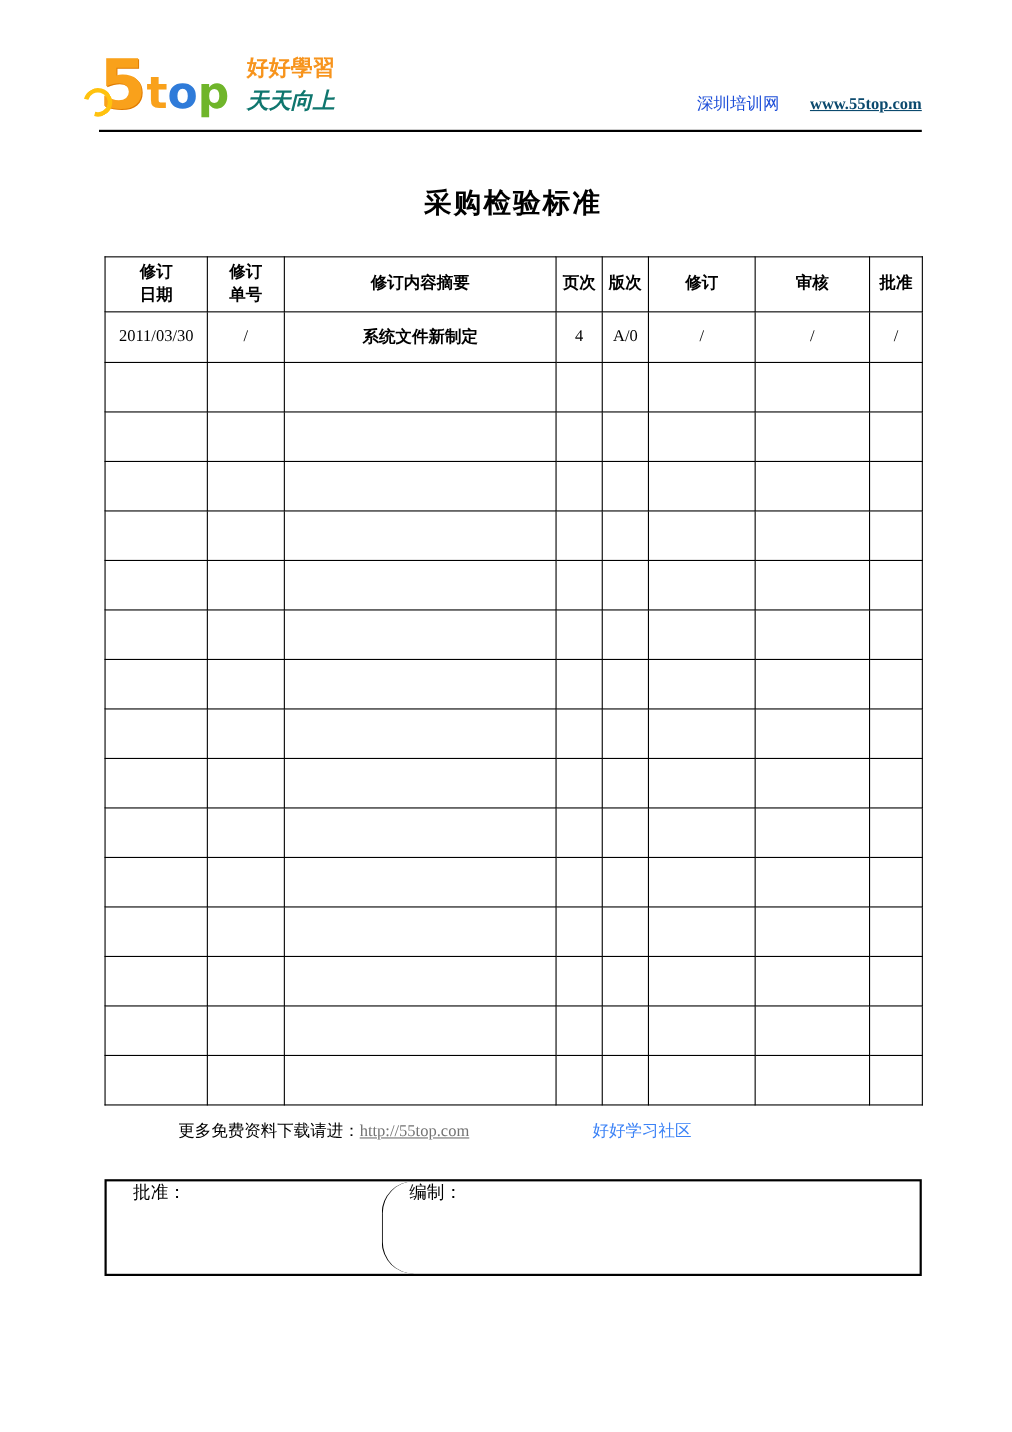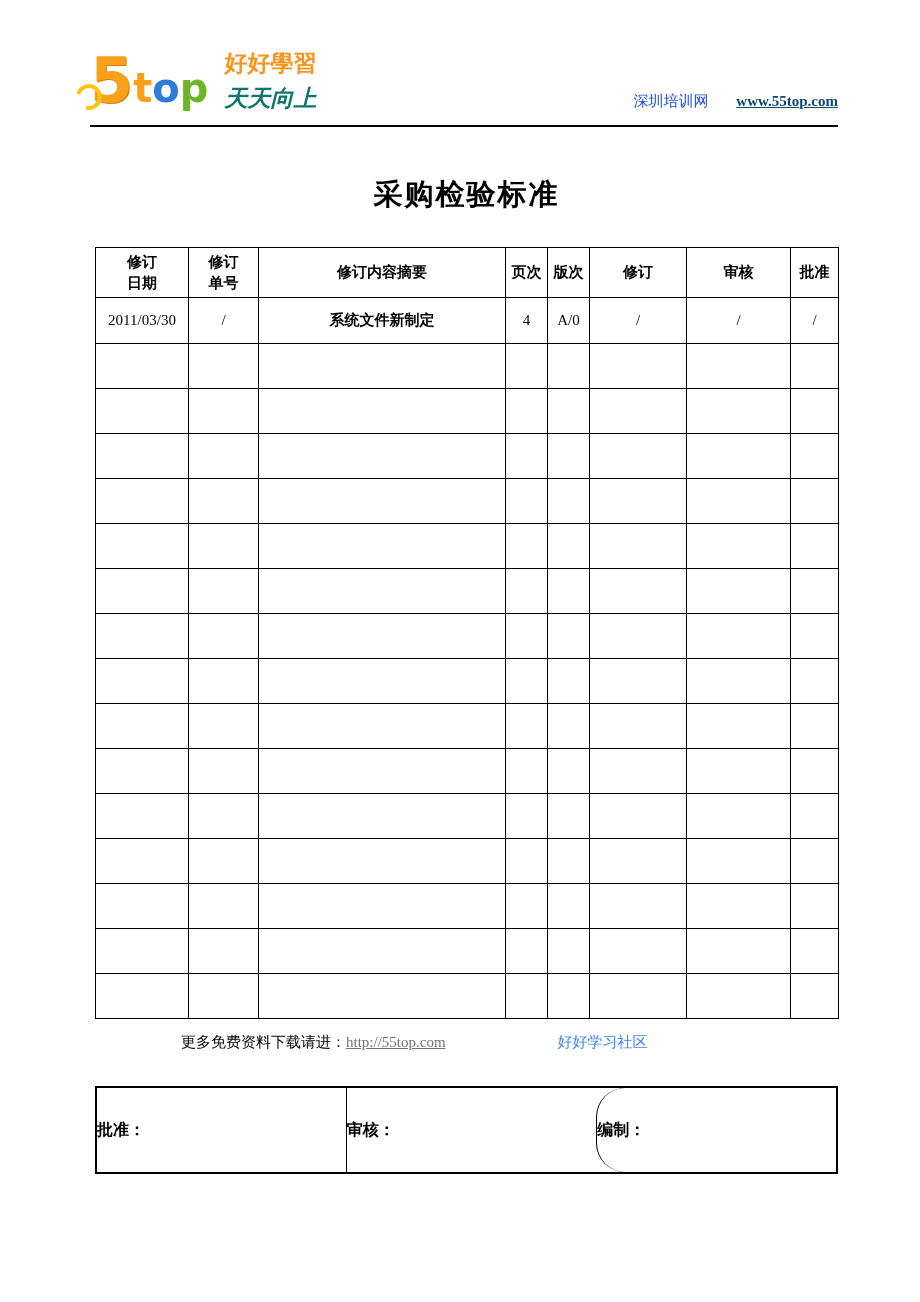--- a/index.html
+++ b/index.html
@@ -30,63 +30,63 @@
     font-size: 62px; line-height: 1; color: #F9A11B;
     text-shadow: 1px 1px 0 #E07B00;
   }
   .logo-letter {
     font-family: "DejaVu Sans", sans-serif; font-weight: bold;
     font-size: 40px; line-height: 1;
   }
   .logo-t { color: #F9A11B; }
   .logo-o { color: #2F7BD9; }
   .logo-p { color: #6FB52A; }
-  .slogans { margin-left: 16px; font-weight: bold; font-size: 23px; line-height: 1.5;
+  .slogans { margin-left: 16px; font-weight: bold; font-size: 20px; line-height: 1.5;
              font-family: "Liberation Sans", sans-serif; }
   .slogan-top { color: #F7941D; }
   .slogan-bottom { color: #0f766e; font-style: italic; }
   .site { font-size: 15px; padding-bottom: 4px; white-space: nowrap; }
   .site-name { color: #1d4ed8; }
   .site-url { color: #0c4a6e; margin-left: 24px; text-decoration: underline; font-weight: bold; }
 
   
   .doc-title {
     text-align: center; margin-top: 48px;
     font-family: "Liberation Sans", sans-serif;
-    font-size: 29px; font-weight: bold; letter-spacing: 2px;
+    font-size: 25px; font-weight: bold; letter-spacing: 2px;
   }
 
   
   .rev-table {
     border-collapse: collapse; table-layout: fixed;
     width: 743px; margin-top: 32px; font-size: 15px;
   }
   .rev-table th, .rev-table td {
     border: 1px solid #000; text-align: center; vertical-align: middle;
     padding: 2px; overflow: hidden;
   }
   .rev-table th { font-weight: bold; white-space: pre-line; height: 50px; line-height: 1.4; }
   .rev-table .data-row td { height: 46px; text-align: center; }
   .rev-table .empty-row td { height: 45px; }
   .cell-summary { font-weight: bold; }
 
   
   .download-line { margin-top: 14px; font-size: 15px; display: flex; align-items: baseline; }
-  .download-left { margin-left: 86px; }
+  .download-left { margin-left: 67px; }
   .download-link { color: #737373; text-decoration: underline; }
   .community { margin-left: 112px; color: #3b82f6; }
 
   
   .approval-box {
     margin-top: 34px; width: 743px; height: 88px;
     border: 2px solid #000; display: flex;
   }
   .approval-cell {
-    display: flex; align-items: center; padding-left: 0;
-    font-weight: bold; font-size: 16px;
+    display: flex; align-items: flex-start; padding-left: 24px;
+    font-weight: normal; font-size: 16px;
     font-family: "Liberation Sans", sans-serif;
   }
   .approval-cell.c1 { width: 250px; }
   .approval-cell.c2 { width: 252px; border-left: 1.5px solid #000; }
   .approval-cell.c3 { width: 241px; border-left: 1.5px solid #000; border-radius: 29px; }
 </style>
 </head>
 <body>
 
 <div class="page">
@@ -306,21 +306,18 @@
   <div class="download-line">
     <span class="download-left">更多免费资料下载请进：</span>
       <a class="download-link" href="#">http://55top.com</a>
     <span class="community">好好学习社区</span>
   </div>
 
   <div class="approval-box">
     <div class="approval-cell c1">
       <span>批准：</span>
     </div>
-    <div class="approval-cell c2">
-      <span>审核：</span>
-    </div>
     <div class="approval-cell c3">
       <span>编制：</span>
     </div>
   </div>
 
 </div>
 
 </body></html>

